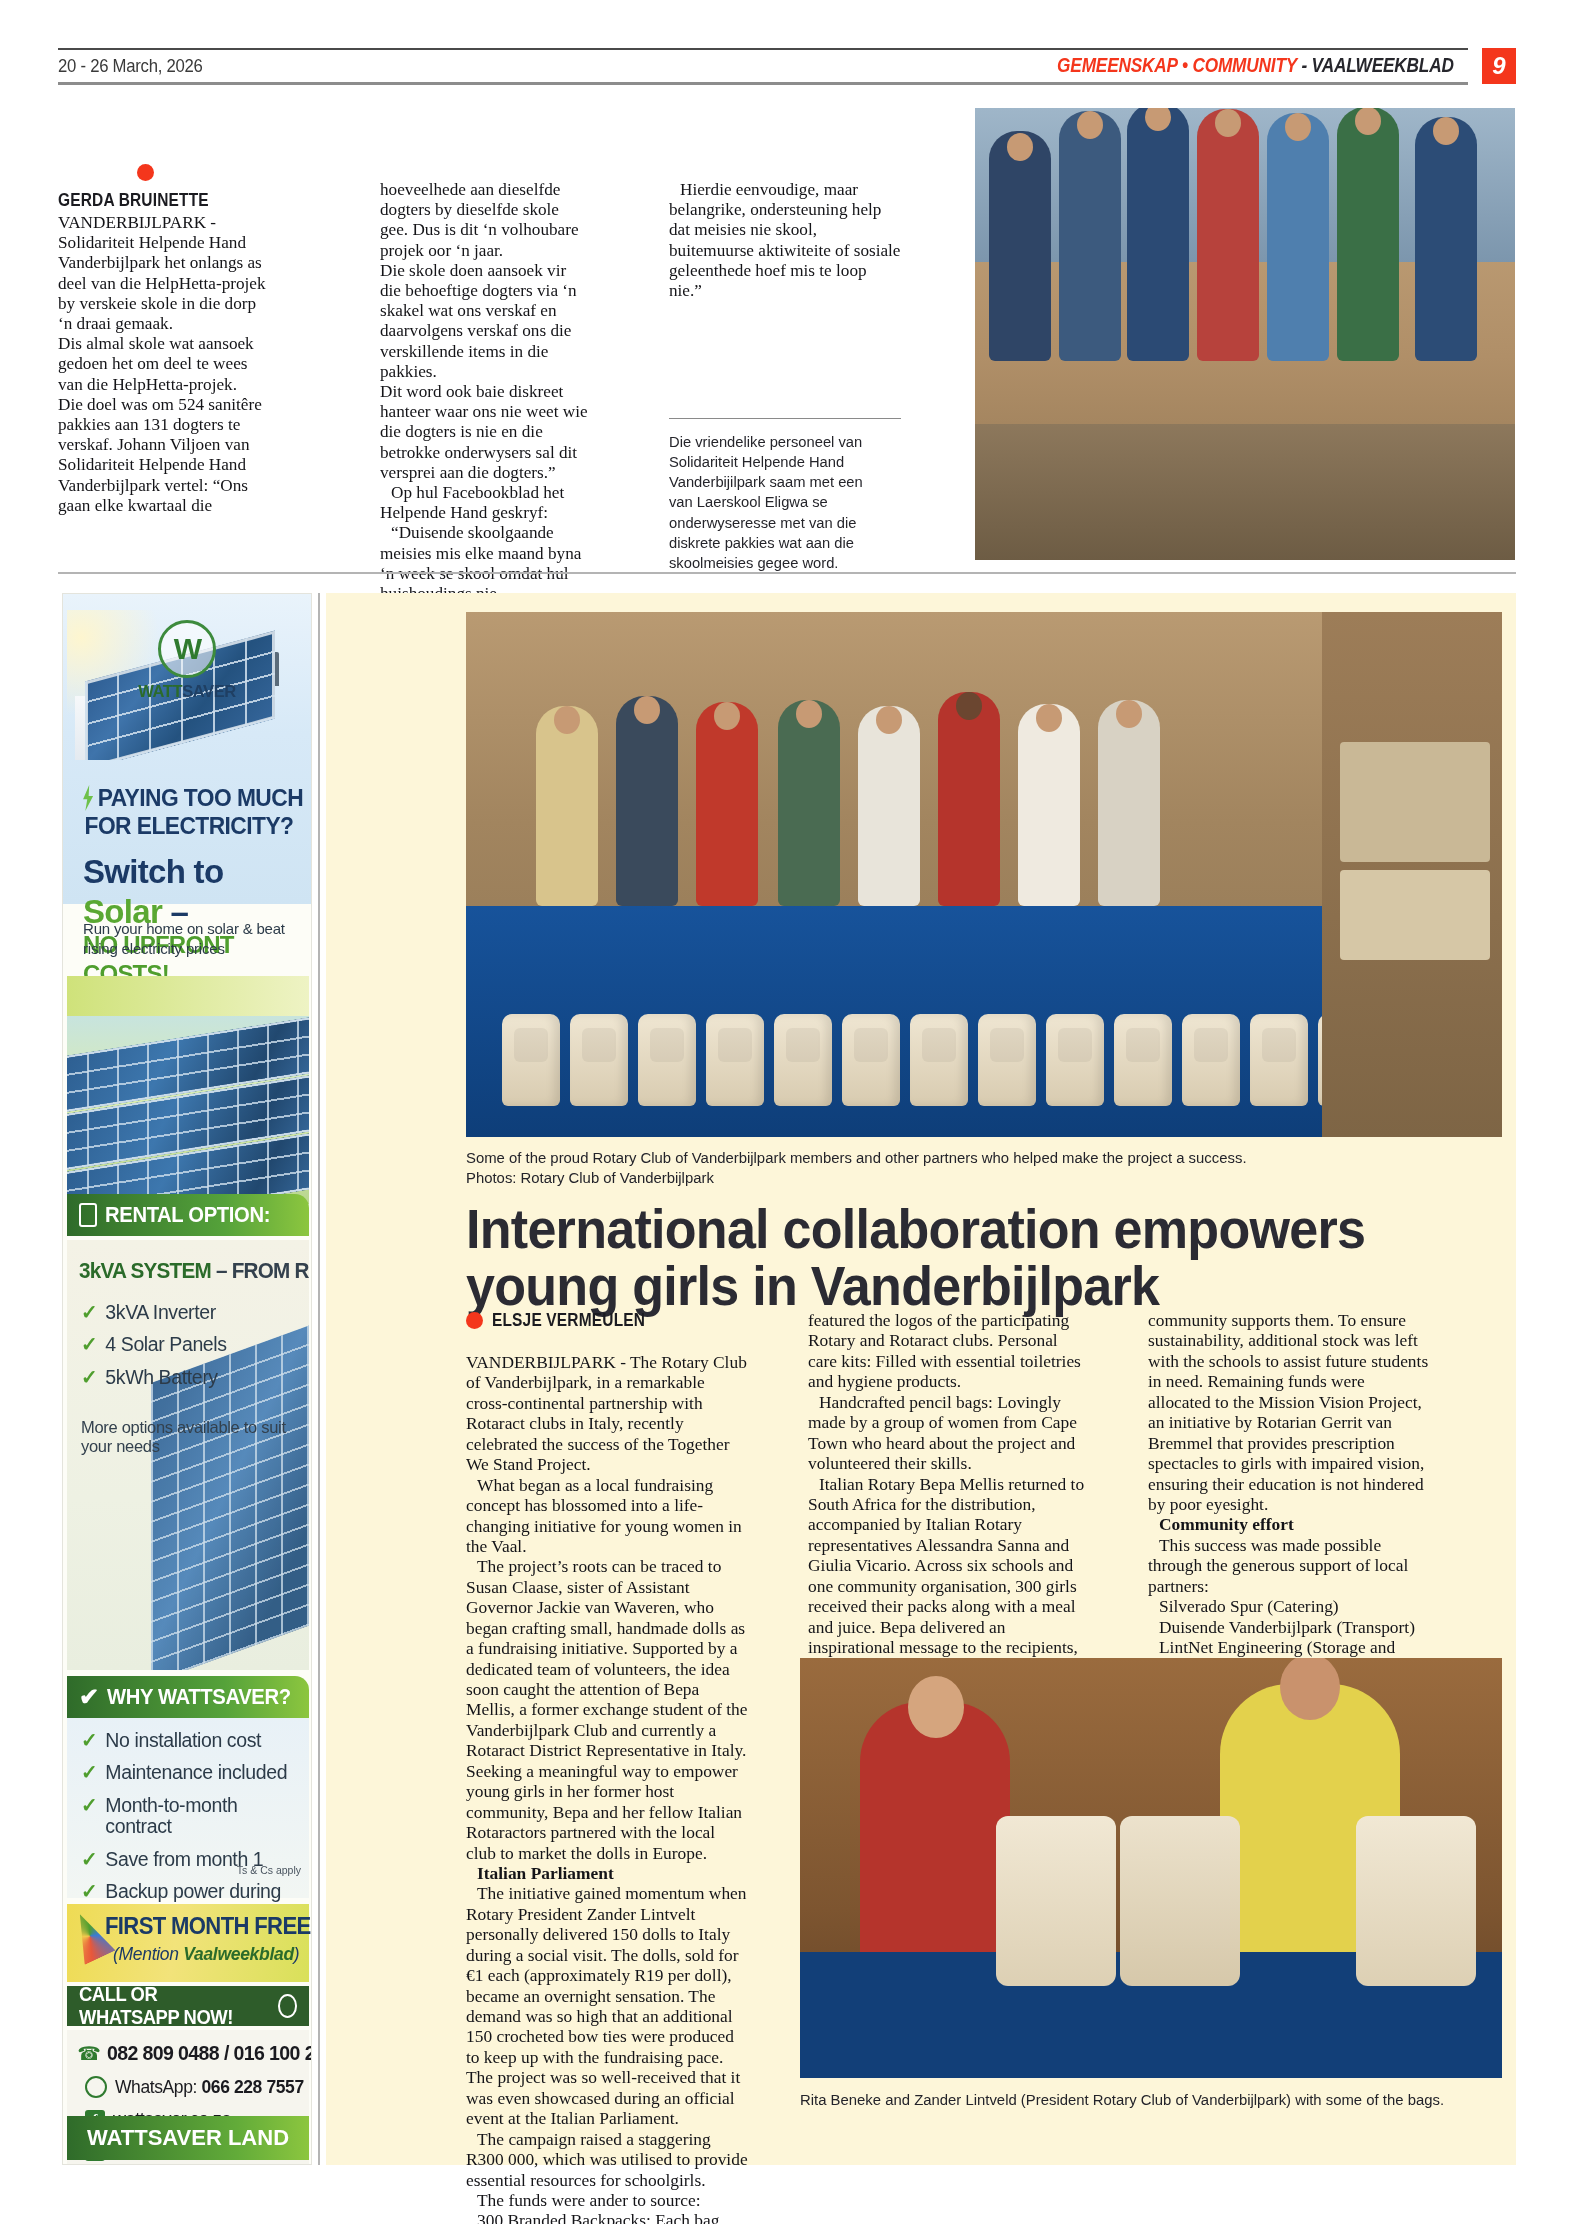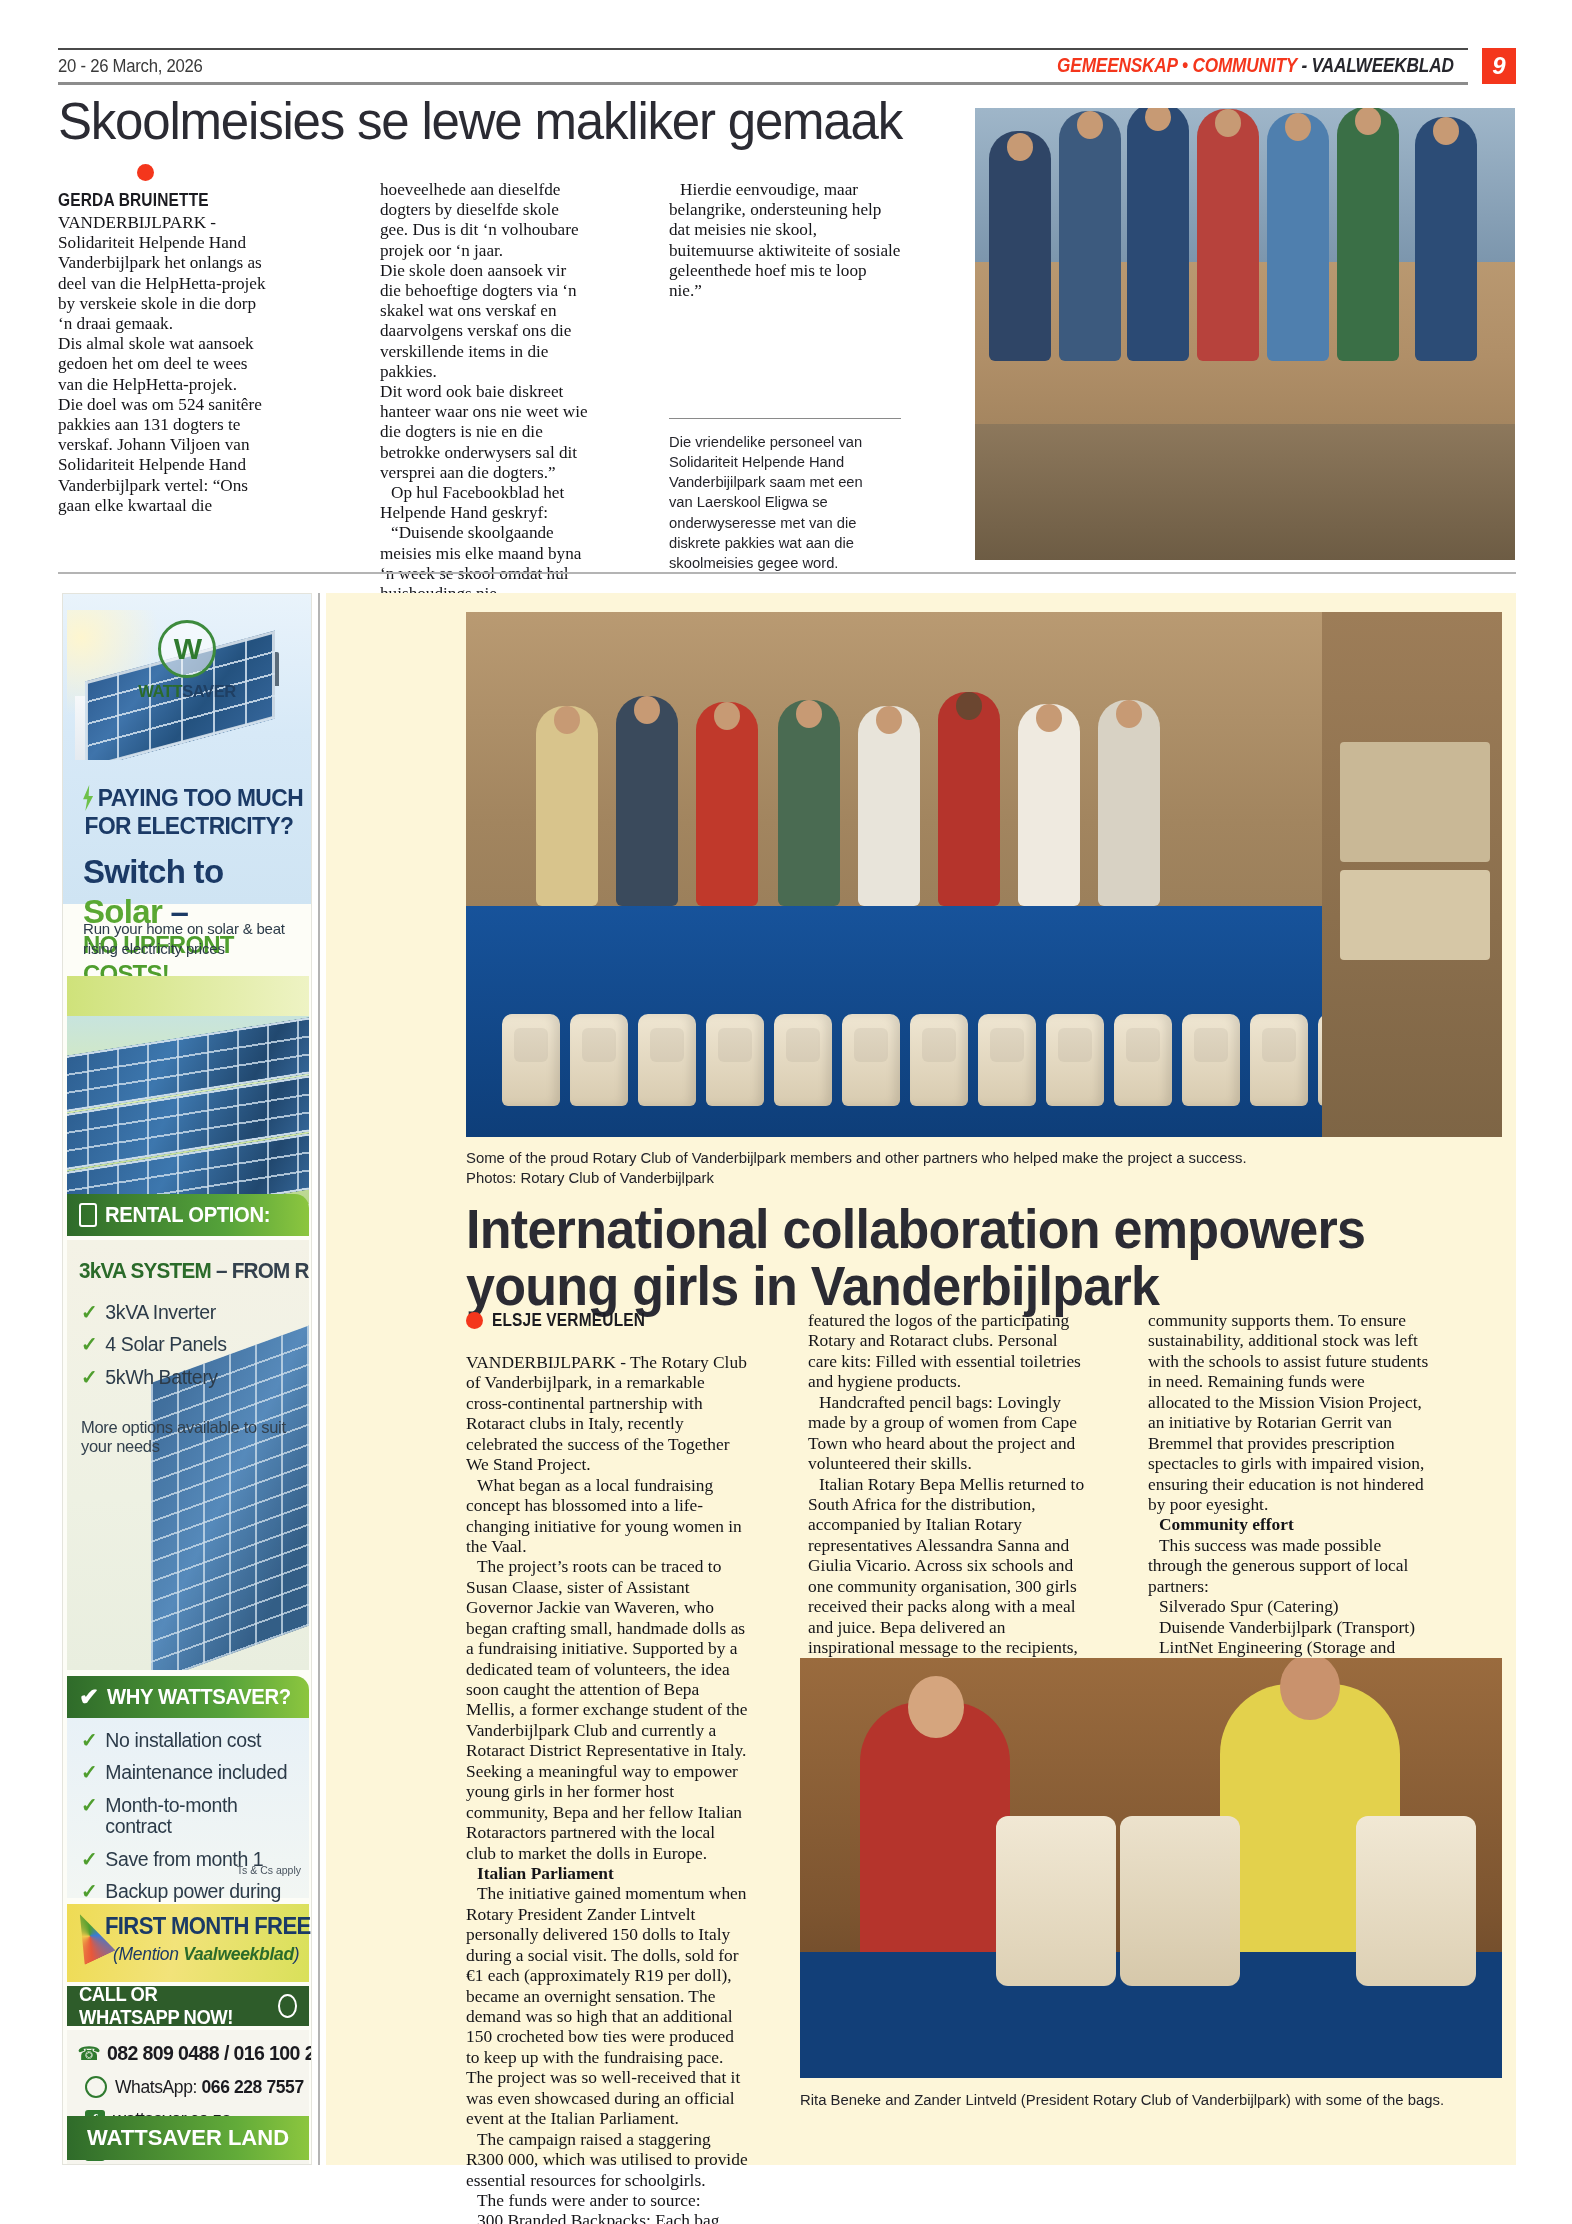--- a/index.html
+++ b/index.html
@@ -355,21 +355,20 @@
   <div class="masthead">
     <div class="rule-top"></div>
     <div class="date">20 - 26 March, 2026</div>
     <div class="sectionline">
       <span class="red">GEMEENSKAP</span><span class="red"> • </span><span class="red">COMMUNITY</span><span class="dark"> - </span><span class="dark">VAALWEEKBLAD</span>
     </div>
     <div class="pagenum">9</div>
     <div class="rule-bot"></div>
   </div>
 
-  <div class="a1-head">Skoolmeisies se lewe makliker gemaak</div>
   <div class="a1-byline byline">
     <span class="dot"></span>
     <span class="name">GERDA BRUINETTE</span>
   </div>
 
   <div class="a1-c1 serif-col">
     <p>VANDERBIJLPARK - Solidariteit Helpende Hand Vanderbijlpark het onlangs as deel van die HelpHetta-projek by verskeie skole in die dorp ‘n draai gemaak.</p>
     <p>Dis almal skole wat aansoek gedoen het om deel te wees van die HelpHetta-projek.</p>
     <p> Die doel was om 524 sanitêre pakkies aan 131 dogters te verskaf. Johann Viljoen van Solidariteit Helpende Hand Vanderbijlpark vertel: “Ons gaan elke kwartaal die</p>
   </div>

